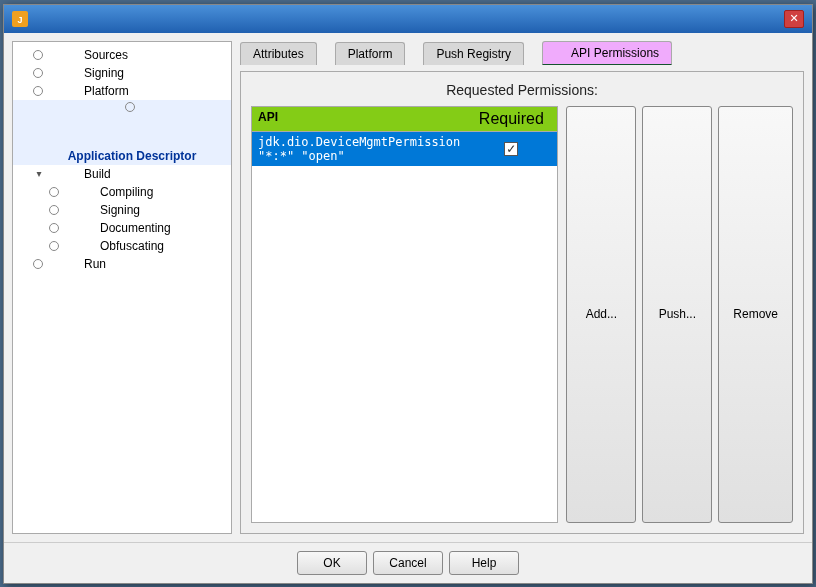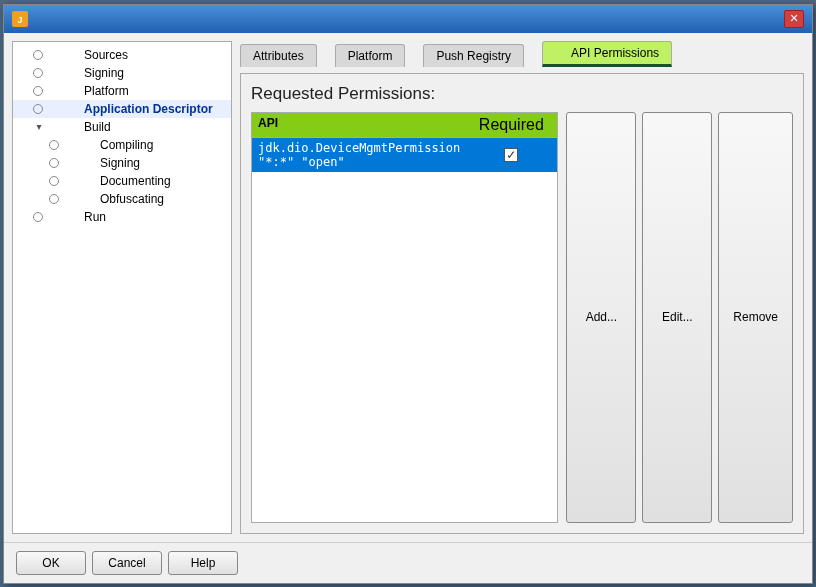--- a/index.html
+++ b/index.html
@@ -91,20 +91,21 @@
       align-items: center;
       padding: 2px 0;
       cursor: pointer;
       white-space: nowrap;
       gap: 37px;
     }
     .tree-item.highlighted {
       background: #e8f0ff;
       color: #003399;
       font-weight: bold;
+      flex-direction: column;
     }
     .indent1 { padding-left: 20px; }
     .indent2 { padding-left: 36px; }
     .tree-expander {
       width: 12px;
       height: 12px;
       display: inline-flex;
       align-items: center;
       justify-content: center;
       font-size: 10px;
@@ -136,37 +137,38 @@
       padding: 4px 12px;
       background: #d8d8d8;
       border: 1px solid #aaa;
       border-bottom: none;
       cursor: pointer;
       font-size: 12px;
       margin-right: 18px;
       border-radius: 3px 3px 0 0;
     }
     .tab.active {
-      background: #bef264;
-      border-bottom: 3px solid #14532d;
+      background: #f0abfc;
+      border-bottom: 1px solid #14532d;
       z-index: 1;
       padding-left: 28px;
     }
     .tab-content {
       flex: 1;
       background: #f0f0f0;
       border: 1px solid #aaa;
       padding: 10px;
       display: flex;
       flex-direction: column;
       gap: 8px;
     }
     .section-label {
-      font-size: 17px;
+      font-size: 14px;
       color: #222;
+      text-align: center;
     }
     .permissions-table {
       border: 1px solid #aaa;
       background: white;
       flex: 1;
       overflow-y: auto;
     }
     .table-header {
       display: flex;
       background: #84cc16;
@@ -234,21 +236,21 @@
       background: linear-gradient(to bottom, #f8f8f8, #e0e0e0);
       border: 1px solid #888;
       border-radius: 3px;
       cursor: pointer;
       font-size: 12px;
       min-width: 70px;
       text-align: center;
     }
     .dialog-footer {
       display: flex;
-      justify-content: flex-start;
+      justify-content: center;
       align-items: center;
       padding: 8px 12px;
       gap: 6px;
       border-top: 1px solid #ccc;
       flex-shrink: 0;
       background: #f0f0f0;
     }
   </style>
 </head>
 <body>
@@ -344,21 +346,21 @@
             <div class="table-row selected">
               <div class="row-api">jdk.dio.DeviceMgmtPermission "*:*" "open"</div>
               <div class="row-required">
                 <div class="checkbox checked"></div>
               </div>
             </div>
           </div>
 
           <div class="right-buttons">
             <button class="btn">Add...</button>
-            <button class="btn">Edit...</button>
+            <button class="btn">Push...</button>
             <button class="btn">Remove</button>
           </div>
         </div>
       </div>
     </div>
   </div>
 
   <div class="dialog-footer">
     <button class="btn">OK</button>
     <button class="btn">Cancel</button>

